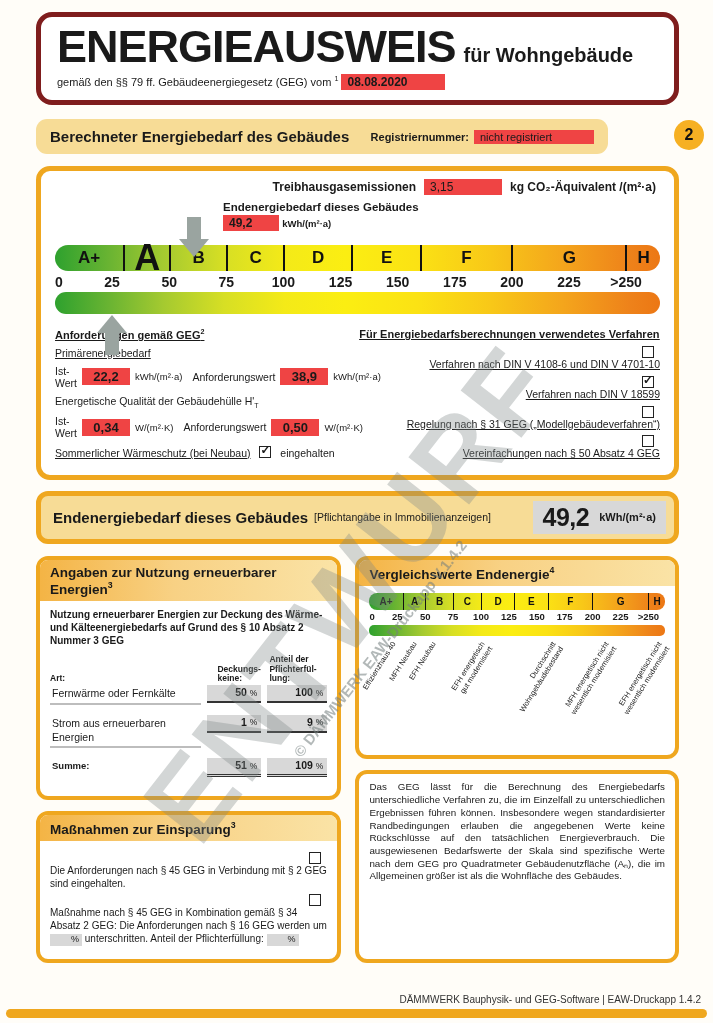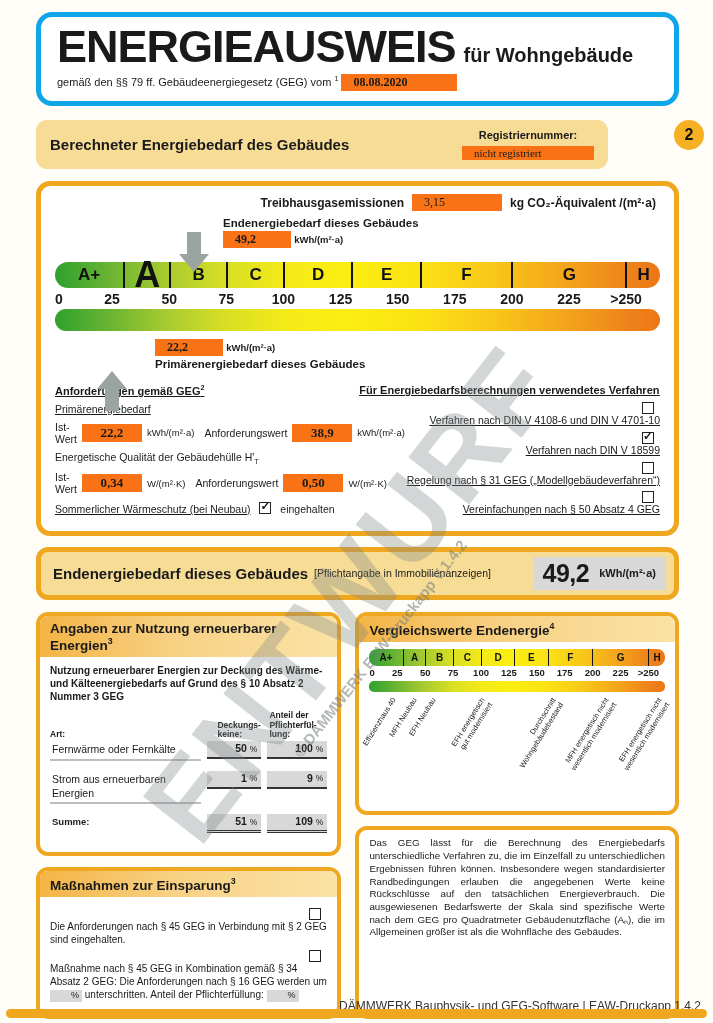--- a/index.html
+++ b/index.html
@@ -1,37 +1,37 @@
 <!DOCTYPE html>
 <html><head>
 <meta charset="utf-8">
 <style>
   html,body{margin:0;padding:0;background:#e8e8e8;}
   .page{position:relative;width:713px;height:1023px;background:#fffdf8;overflow:hidden;
         font-family:"Liberation Sans",sans-serif;color:#1a1a1a;margin:0 auto;}
   .inner{padding:12px 34px 0 36px;}
 
   
-  .gray{background:#f97316;display:inline-block;padding:1px 12px;font-weight:bold;font-family:Liberation Serif, serif;}
+  .gray{background:#ef4444;display:inline-block;padding:1px 6px;font-weight:bold;}
   sup{font-size:.65em;}
   .u{text-decoration:underline;}
   .b{font-weight:bold;}
 
   
-  .hdr-box{border:5px solid #0ea5e9;border-radius:16px;padding:6px 16px 10px;background:#fff;}
+  .hdr-box{border:5px solid #7f1d1d;border-radius:16px;padding:6px 16px 10px;background:#fff;}
   .hdr-title{font-size:45px;font-weight:bold;letter-spacing:-1px;line-height:1.05;display:inline;}
   .hdr-sub{font-size:20px;font-weight:bold;margin-left:8px;}
   .hdr-law{font-size:11px;margin-top:4px;}
   .hdr-law .gray{font-size:12px;min-width:92px;}
 
   
   .sec-bar{margin-top:14px;background:#f7dc96;border-radius:11px;padding:9px 14px;
            display:flex;align-items:center;justify-content:space-between;width:572px;box-sizing:border-box;}
   .sec-bar .t{font-size:15px;font-weight:bold;}
-  .reg{font-size:11px;font-weight:bold;display:flex;align-items:center;gap:5px;flex-direction:column;}
+  .reg{font-size:11px;font-weight:bold;display:flex;align-items:center;gap:5px;}
   .reg .gray{font-weight:normal;font-size:11px;min-width:108px;}
   .page-circle{position:absolute;right:9px;top:120px;width:30px;height:30px;border-radius:50%;
                background:#f6b023;color:#111;font-weight:bold;font-size:16px;display:flex;
                align-items:center;justify-content:center;}
 
   
   .eb-box{margin-top:12px;border:5px solid #efa71f;border-radius:14px;background:#fff;overflow:hidden;}
   .strip{background:linear-gradient(90deg,#f4b445 0%,#f8d184 45%,#fae3a6 100%);
          padding:5px 12px;font-size:15px;font-weight:bold;}
   .eb-body{position:relative;padding:8px 14px 10px;}
@@ -121,21 +121,21 @@
   .mband .seg-b{border-left:1.5px solid #111;}
   .mticks{position:relative;height:13px;margin-top:1px;}
   .mticks .tick{font-size:9.5px;top:0;}
   .mgbar{height:11px;border-radius:5px;margin-top:1px;
          background:linear-gradient(90deg,#2ea12e 0%,#6ab432 9%,#a5ca30 18%,#d7df24 28%,#f4ea18 38%,#fbee12 48%,#fbe214 60%,#f8c818 72%,#f4a51c 84%,#ee821a 95%,#ec7714 100%);}
   .vlabels{position:relative;height:108px;margin-top:2px;}
   .vlab{position:absolute;top:2px;font-size:7.5px;line-height:1.2;white-space:pre;text-align:right;
         transform:translateX(-100%) rotate(-58deg);transform-origin:top right;}
 
   
-  .footer-text{position:absolute;right:12px;bottom:10px;font-size:12px;color:#333;}
+  .footer-text{position:absolute;right:12px;bottom:18px;font-size:10px;color:#333;}
   .footer-bar{position:absolute;left:6px;right:6px;bottom:5px;height:9px;border-radius:5px;background:#efa71f;}
 
   
   .wm{position:absolute;pointer-events:none;z-index:50;}
   .wm-big{left:-70px;top:530px;width:840px;text-align:center;transform:rotate(-52deg);
           font-size:112px;font-weight:bold;color:rgba(125,136,136,0.34);letter-spacing:4px;}
   .wm-credit{left:-10px;top:640px;width:780px;text-align:center;transform:rotate(-52deg);
              font-size:15px;font-weight:bold;color:rgba(115,126,126,0.55);}
 </style>
 </head>
@@ -205,25 +205,20 @@
               <span class="tick" style="left: 75.52%;">200</span>
               <span class="tick" style="left: 84.96%;">225</span>
               <span class="tick" style="left: 94.4%;">&gt;250</span>
             </div>
           <div class="gbar"></div>
         </div>
 
         <div class="arrow-up">
           <div class="head"></div>
             <div class="stem"></div>
-        </div>
-        <div class="prim-block">
-          <span class="gray">22,2</span>
-          <span class="unit b">kWh/(m²·a)</span>
-          <div class="lbl">Primärenergiebedarf dieses Gebäudes</div>
         </div>
 
         <div class="cols">
 
           <div class="col-l">
             <div class="col-h">
               <span>Anforderungen gemäß GEG</span><sup>2</sup>
             </div>
             <div class="u">Primärenergiebedarf</div>
             <div class="val-row">

